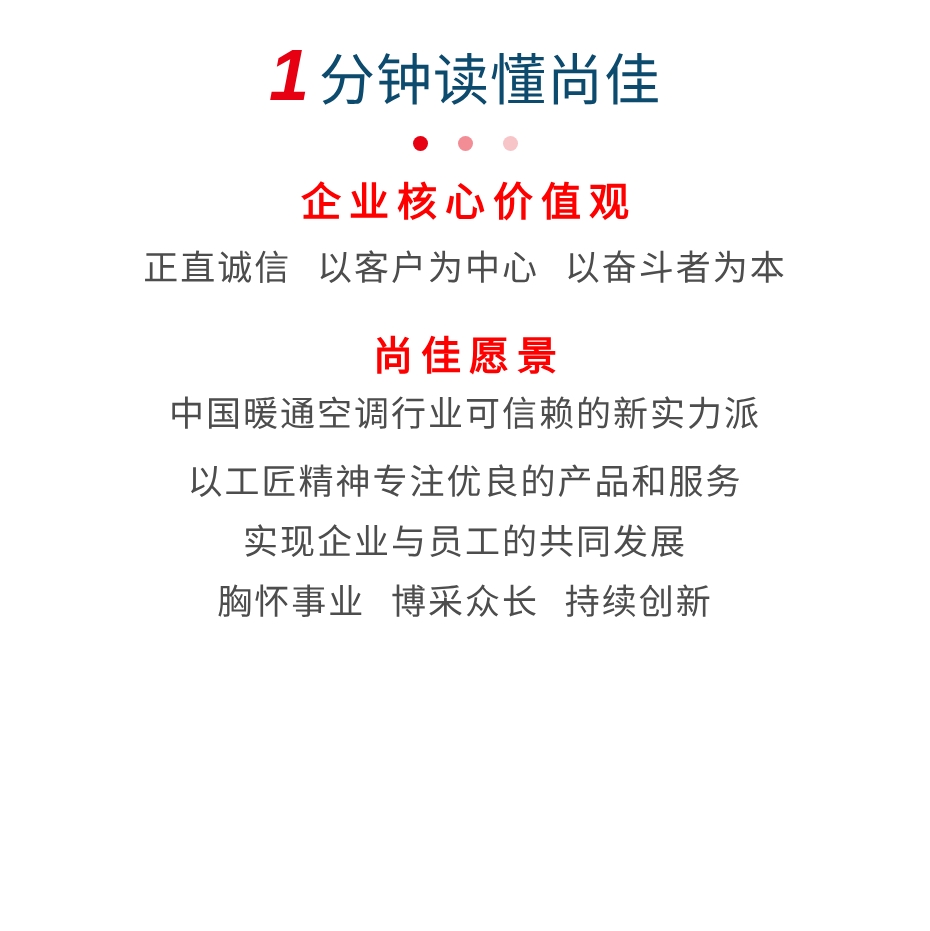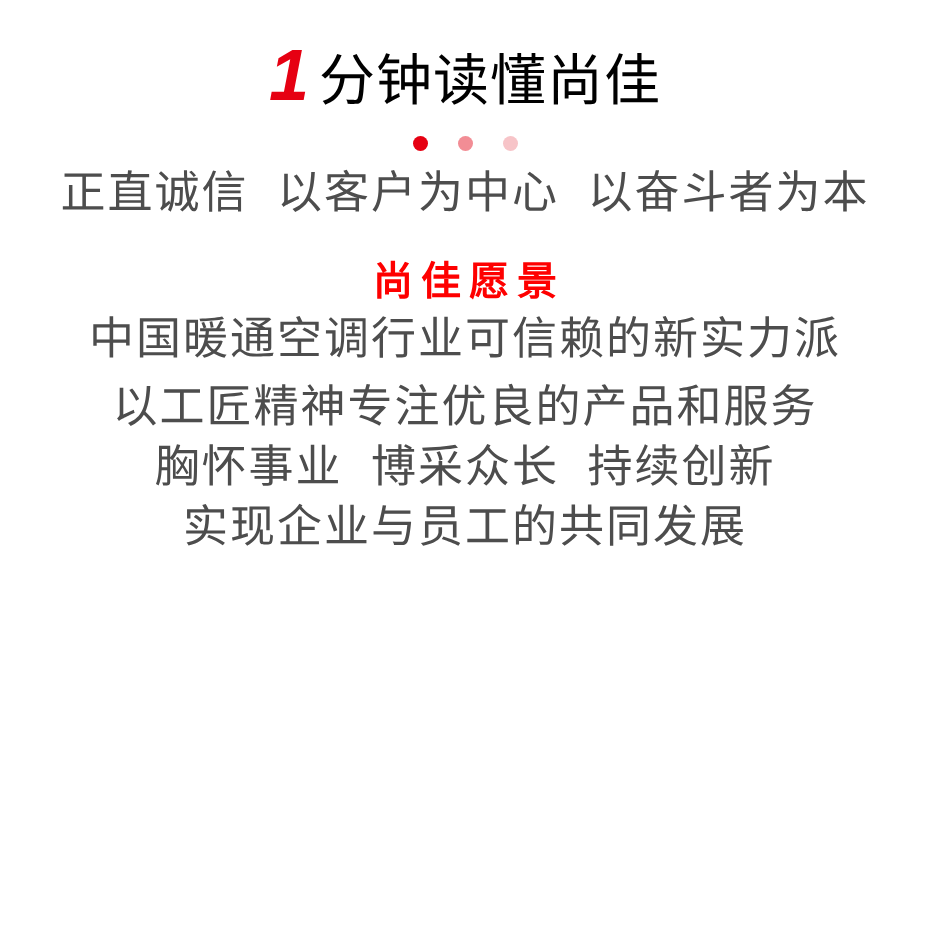--- a/index.html
+++ b/index.html
@@ -27,21 +27,21 @@
   }
   .title-number {
     color: #e60012;
     font-size: 72px;
     font-weight: 700;
     font-style: italic;
     line-height: 70px;
     padding-right: 10px;
   }
   .title-text {
-    color: #000000;
+    color: #0c4a6e;
     font-size: 56px;
     font-weight: 400;
     line-height: 70px;
     letter-spacing: 1px;
   }
   
   .dots-row {
     margin-top: 20px;
     height: 15px;
     display: flex;
@@ -59,21 +59,21 @@
     margin: 0;
     font-size: 40px;
     line-height: 48px;
     font-weight: 700;
     color: #fe0000;
     letter-spacing: 8px;
     text-indent: 8px; 
   }
   .body-line {
     margin: 0;
-    font-size: 45px;
+    font-size: 35px;
     line-height: 60px;
     font-weight: 400;
     color: #4d4d4d;
     letter-spacing: 2px;
     word-spacing: 14px;
     white-space: nowrap;
   }
   .sec-values  .section-heading { margin-top: 27px; }
   .sec-values  .body-line       { margin-top: 12px; }
   .sec-vision  .section-heading { margin-top: 34px; }
@@ -92,29 +92,30 @@
       <span class="title-text">分钟读懂尚佳</span>
     </h1>
     <div class="dots-row">
       <span class="dot" style="background: rgb(230, 0, 18);"></span>
       <span class="dot" style="background: rgb(242, 141, 149);"></span>
       <span class="dot" style="background: rgb(247, 196, 200);"></span>
     </div>
   </header>
 
   <section class="sec-values">
+    <h2 class="section-heading">企业核心价值观</h2>
     <p class="body-line">正直诚信 以客户为中心 以奋斗者为本</p>
   </section>
 
   <section class="sec-vision">
     <h2 class="section-heading">尚佳愿景</h2>
     <p class="body-line">中国暖通空调行业可信赖的新实力派</p>
   </section>
 
   <section class="sec-concept">
     <div class="lines">
       <p class="body-line">以工匠精神专注优良的产品和服务</p>
+      <p class="body-line">实现企业与员工的共同发展</p>
       <p class="body-line">胸怀事业 博采众长 持续创新</p>
-      <p class="body-line">实现企业与员工的共同发展</p>
     </div>
   </section>
 
 </div>
 
 </body></html>

